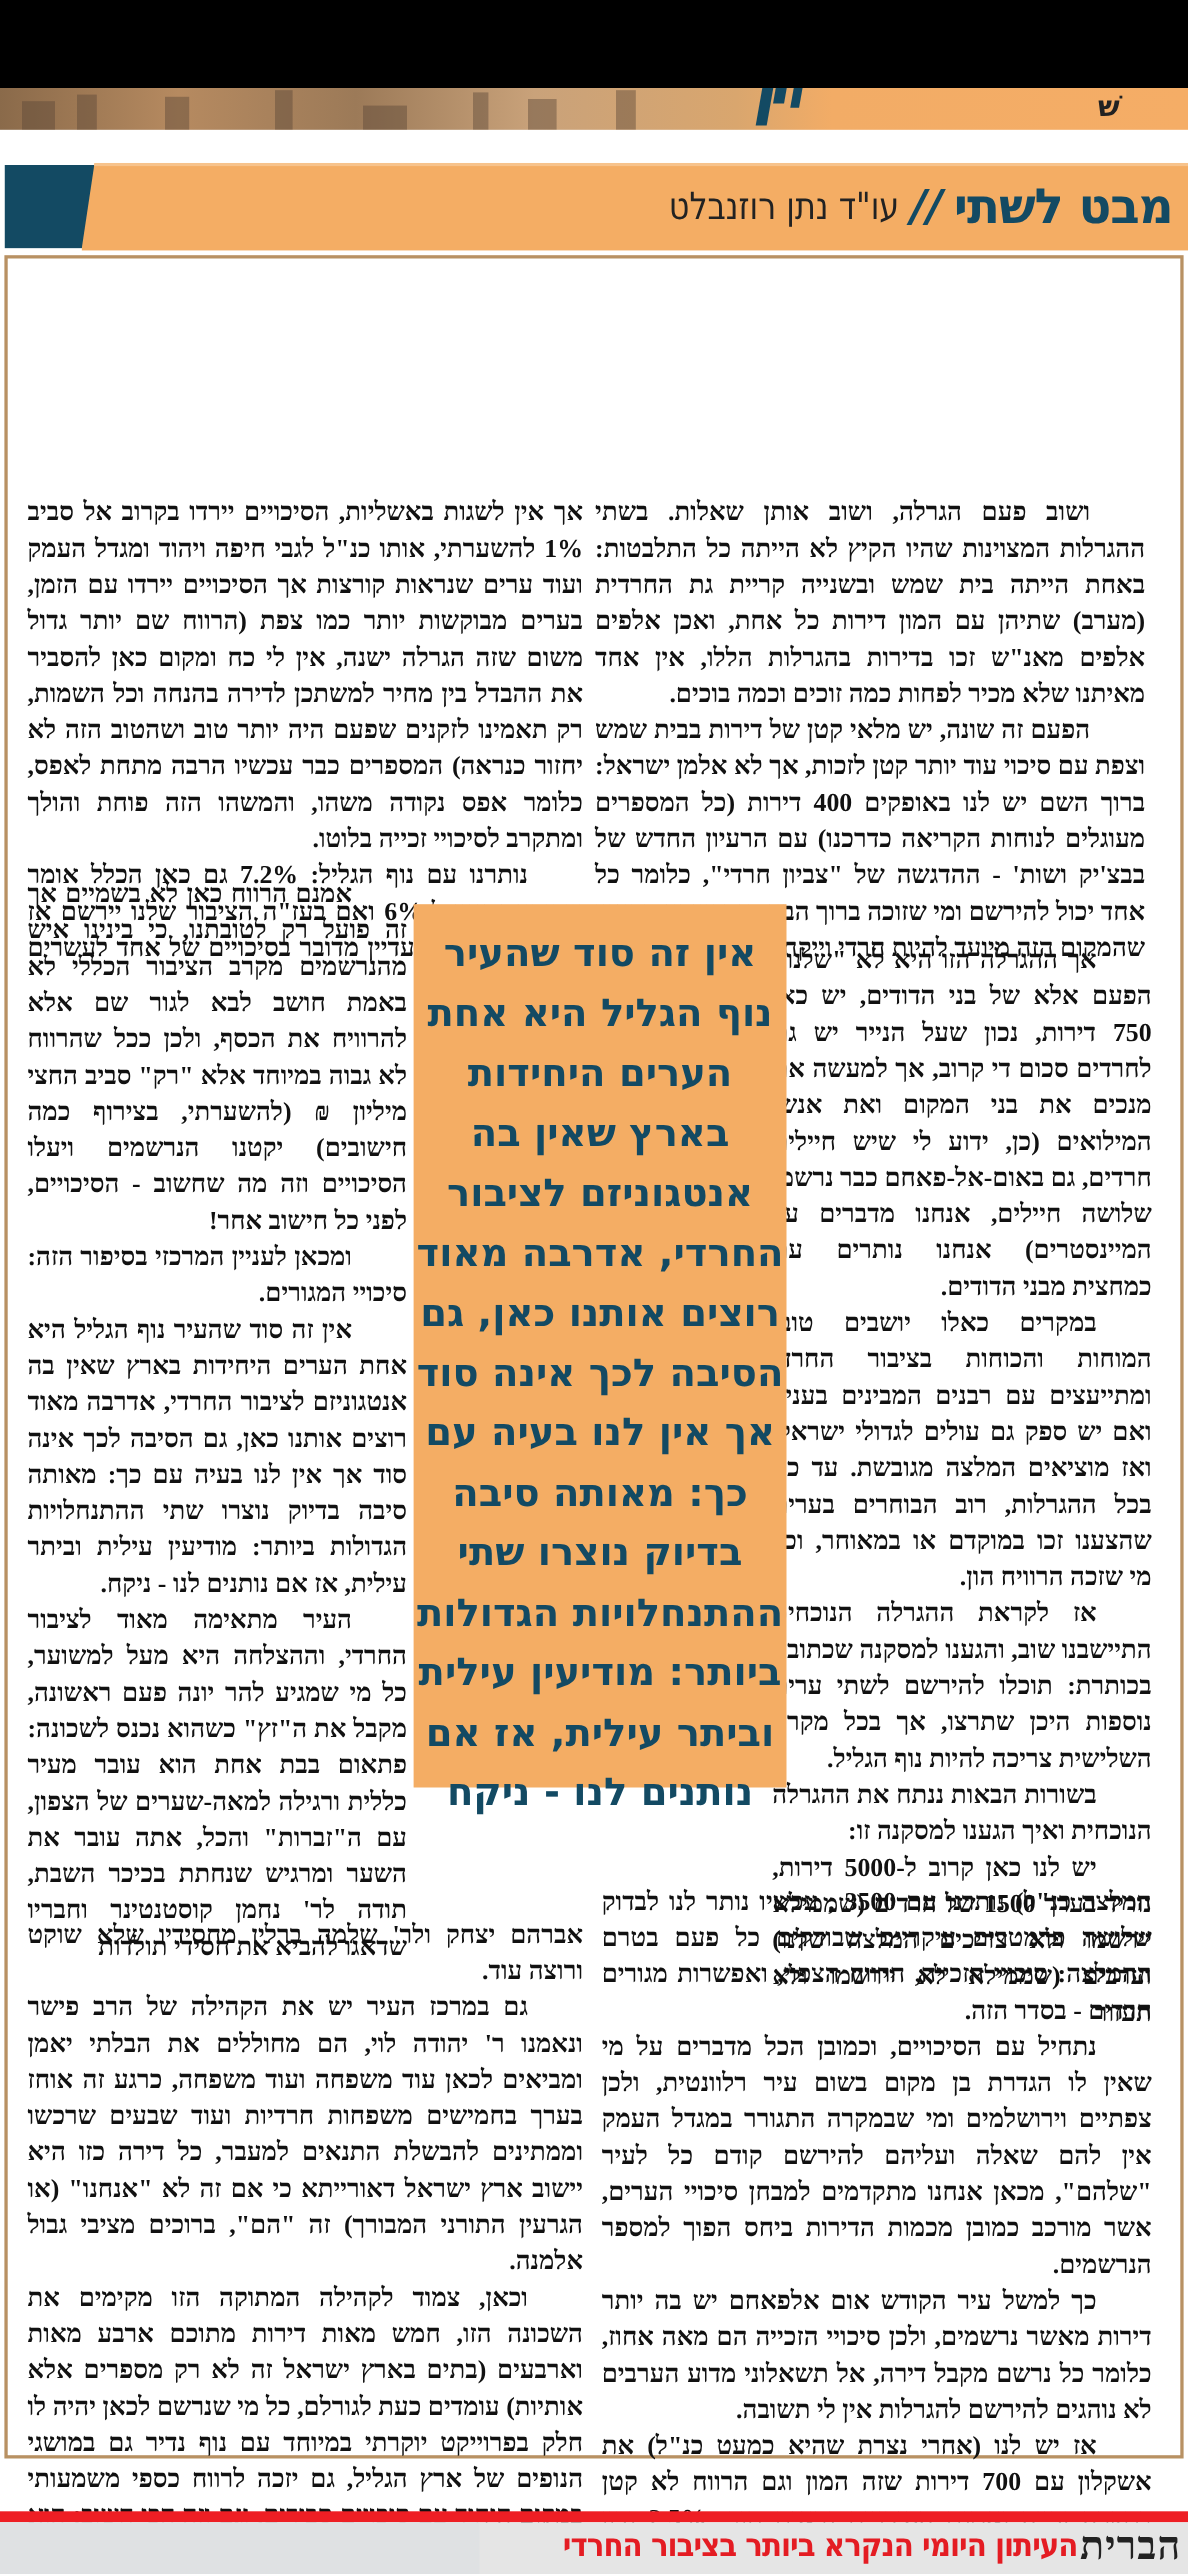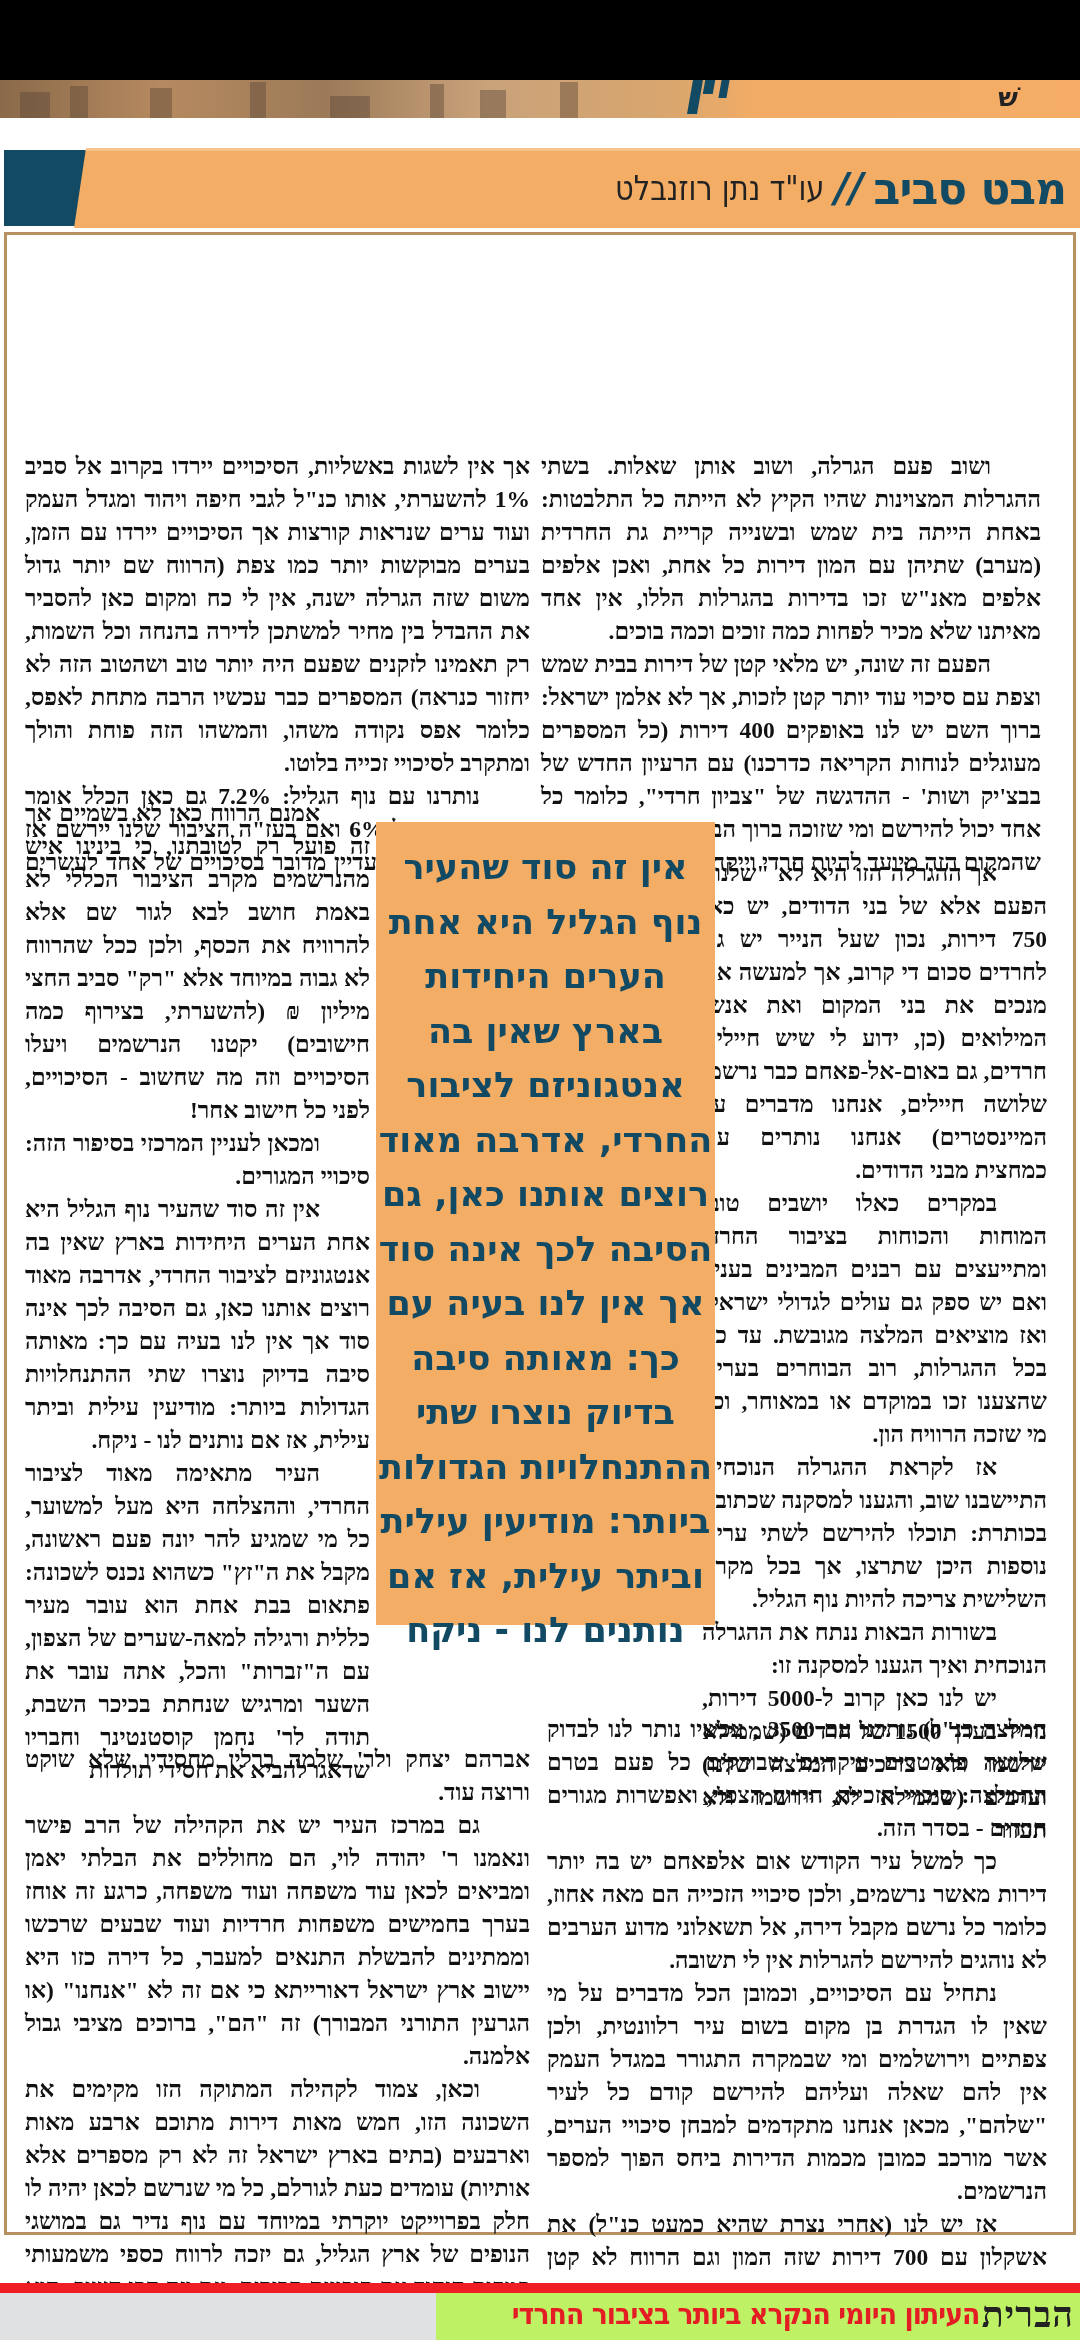--- a/index.html
+++ b/index.html
@@ -43,21 +43,21 @@
   .col-bottom-right { right: 26px; top: 1480px; width: 500px; }
   .col-bottom-left { left: 18px; top: 1480px; width: 505px; }
 
   
   .pullquote { position: absolute; left: 369px; top: 587px; width: 339px; height: 803px; background: #f4ad64;
     direction: rtl; text-align: center; font-family: "DejaVu Sans", sans-serif; font-weight: bold; color: #134a63;
     font-size: 35px; line-height: 54.5px; padding-top: 18px; }
 
   
   .footer-red { position: absolute; left: 0; top: 2283px; width: 1080px; height: 10px; background: #ee1e24; }
-  .footer { position: absolute; left: 0; top: 2293px; width: 1080px; height: 47px; background: #bef264; }
+  .footer { position: absolute; left: 0; top: 2293px; width: 1080px; height: 47px; background: #e5e5e5; }
   .footer .grey { position: absolute; left: 0; top: 0; width: 436px; height: 47px; background: #dfe1e3; }
   .footer .slogan { position: absolute; right: 100px; top: 4px; direction: rtl; font-family: "DejaVu Sans", sans-serif; font-weight: bold; font-size: 29px; color: #e41c23; letter-spacing: -1px; transform: scaleX(0.92); transform-origin: right center; }
   .footer .brand { position: absolute; right: 6px; top: 0px; direction: rtl; font-family: "DejaVu Serif", serif; font-weight: bold; font-size: 36px; color: #222; letter-spacing: 1px; text-align: right; }
 </style>
 </head>
 <body>
 
 <div class="topbar"></div>
 
 <div class="skyline">
@@ -74,21 +74,21 @@
     <span style="left:14px;top:0;width:10px;height:14px;transform:skewX(-10deg);"></span>
     <span style="left:30px;top:0;width:8px;height:18px;transform:skewX(-10deg);"></span>
   </div>
   <div class="logo-right">שׁ</div>
 </div>
 
 <div class="section-header">
   <div class="blue-tab"></div>
   <div class="orange-bar"></div>
   <div class="title-wrap">
-    <span class="sec-title">מבט סביב</span>
+    <span class="sec-title">מבט לשתי</span>
     <span class="sep">//</span>
     <span class="author">עו"ד נתן רוזנבלט</span>
   </div>
 </div>
 
 <div class="frame">
 
   <div class="col col-right">
     <p>ושוב פעם הגרלה, ושוב אותן שאלות. בשתי ההגרלות המצוינות שהיו הקיץ לא הייתה כל התלבטות: באחת הייתה בית שמש ובשנייה קריית גת החרדית (מערב) שתיהן עם המון דירות כל אחת, ואכן אלפים אלפים מאנ"ש זכו בדירות בהגרלות הללו, אין אחד מאיתנו שלא מכיר לפחות כמה זוכים וכמה בוכים.</p>
     <p>הפעם זה שונה, יש מלאי קטן של דירות בבית שמש וצפת עם סיכוי עוד יותר קטן לזכות, אך לא אלמן ישראל: ברוך השם יש לנו באופקים 400 דירות (כל המספרים מעוגלים לנוחות הקריאה כדרכנו) עם הרעיון החדש של בבצ'יק ושות' - ההדגשה של "צביון חרדי", כלומר כל אחד יכול להירשם ומי שזוכה ברוך הבא, אך שידע מראש שהמקום הזה מיועד להיות חרדי וייקח זאת בחשבון.</p>
@@ -111,22 +111,22 @@
 
   <div class="col col-left-mid" style="top:562px;">
     <p>אמנם הרווח כאן לא בשמיים אך זה פועל רק לטובתנו, כי בינינו איש מהנרשמים מקרב הציבור הכללי לא באמת חושב לבא לגור שם אלא להרוויח את הכסף, ולכן ככל שהרווח לא גבוה במיוחד אלא "רק" סביב החצי מיליון ₪ (להשערתי, בצירוף כמה חישובים) יקטנו הנרשמים ויעלו הסיכויים וזה מה שחשוב - הסיכויים, לפני כל חישוב אחר!</p>
     <p>ומכאן לעניין המרכזי בסיפור הזה: סיכויי המגורים.</p>
     <p>אין זה סוד שהעיר נוף הגליל היא אחת הערים היחידות בארץ שאין בה אנטגוניזם לציבור החרדי, אדרבה מאוד רוצים אותנו כאן, גם הסיבה לכך אינה סוד אך אין לנו בעיה עם כך: מאותה סיבה בדיוק נוצרו שתי ההתנחלויות הגדולות ביותר: מודיעין עילית וביתר עילית, אז אם נותנים לנו - ניקח.</p>
     <p>העיר מתאימה מאוד לציבור החרדי, וההצלחה היא מעל למשוער, כל מי שמגיע להר יונה פעם ראשונה, מקבל את ה"זץ" כשהוא נכנס לשכונה: פתאום בבת אחת הוא עובר מעיר כללית ורגילה למאה-שערים של הצפון, עם ה"זברות" והכל, אתה עובר את השער ומרגיש שנחתת בכיכר השבת, תודה לר' נחמן קוסטנטינר וחבריו שדאגו להביא את חסידי תולדות</p>
   </div>
 
   <div class="col col-bottom-right" style="top:1478px;">
     <p class="noindent">המלצה כנ"ל) נותרנו עם 3500 , עכשיו נותר לנו לבדוק שלושה פרמטרים עיקריים שבודקים כל פעם בטרם ההמלצה: סיכויי הזכייה, הרווח הצפוי, ואפשרות מגורים חרדים - בסדר הזה.</p>
+    <p>נתחיל עם הסיכויים, וכמובן הכל מדברים על מי שאין לו הגדרת בן מקום בשום עיר רלוונטית, ולכן צפתיים וירושלמים ומי שבמקרה התגורר במגדל העמק אין להם שאלה ועליהם להירשם קודם כל לעיר "שלהם", מכאן אנחנו מתקדמים למבחן סיכויי הערים, אשר מורכב כמובן מכמות הדירות ביחס הפוך למספר הנרשמים.</p>
     <p>כך למשל עיר הקודש אום אלפאחם יש בה יותר דירות מאשר נרשמים, ולכן סיכויי הזכייה הם מאה אחוז, כלומר כל נרשם מקבל דירה, אל תשאלוני מדוע הערבים לא נוהגים להירשם להגרלות אין לי תשובה.</p>
-    <p>נתחיל עם הסיכויים, וכמובן הכל מדברים על מי שאין לו הגדרת בן מקום בשום עיר רלוונטית, ולכן צפתיים וירושלמים ומי שבמקרה התגורר במגדל העמק אין להם שאלה ועליהם להירשם קודם כל לעיר "שלהם", מכאן אנחנו מתקדמים למבחן סיכויי הערים, אשר מורכב כמובן מכמות הדירות ביחס הפוך למספר הנרשמים.</p>
     <p>אז יש לנו (אחרי נצרת שהיא כמעט כנ"ל) את אשקלון עם 700 דירות שזה המון וגם הרווח לא קטן במקרה זכייה ואמנם הסיכויים נראים טוב: 2.5% נכון לשעת הדלקת נר חמישי,</p>
   </div>
 
   <div class="col col-bottom-left" style="top:1478px;margin-top:30px;">
     <p class="noindent">אברהם יצחק ולר' שלמה ברלין מחסידיו שלא שוקט ורוצה עוד.</p>
     <p>גם במרכז העיר יש את הקהילה של הרב פישר ונאמנו ר' יהודה לוי, הם מחוללים את הבלתי יאמן ומביאים לכאן עוד משפחה ועוד משפחה, כרגע זה אוחז בערך בחמישים משפחות חרדיות ועוד שבעים שרכשו וממתינים להבשלת התנאים למעבר, כל דירה כזו היא יישוב ארץ ישראל דאורייתא כי אם זה לא "אנחנו" (או הגרעין התורני המבורך) זה "הם", ברוכים מציבי גבול אלמנה.</p>
     <p>וכאן, צמוד לקהילה המתוקה הזו מקימים את השכונה הזו, חמש מאות דירות מתוכם ארבע מאות וארבעים (בתים בארץ ישראל זה לא רק מספרים אלא אותיות) עומדים כעת לגורלם, כל מי שנרשם לכאן יהיה לו חלק בפרוייקט יוקרתי במיוחד עם נוף נדיר גם במושגי הנופים של ארץ הגליל, גם יזכה לרווח כספי משמעותי במקום היחיד עם סיכויים סבירים, וגם וזה הכי חשוב: הוא יזכה ליישב את הארץ, ולראות ברכה בפרי עמלו "מאה שערים" תרתי משמע.</p>
   </div>
 </div>
 

